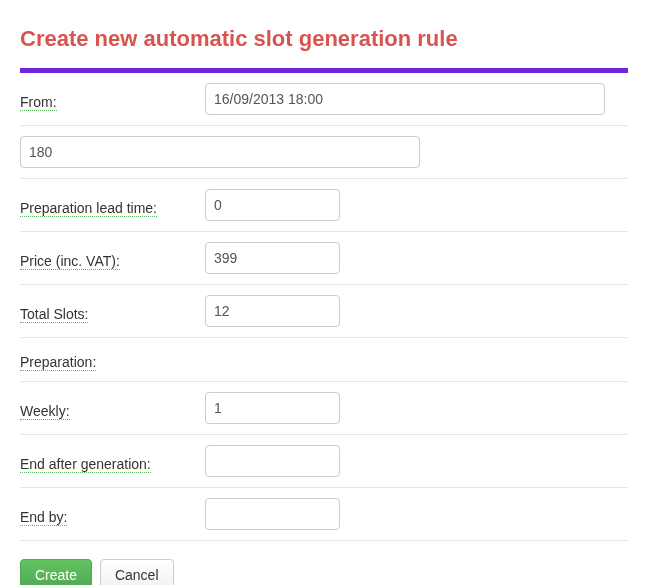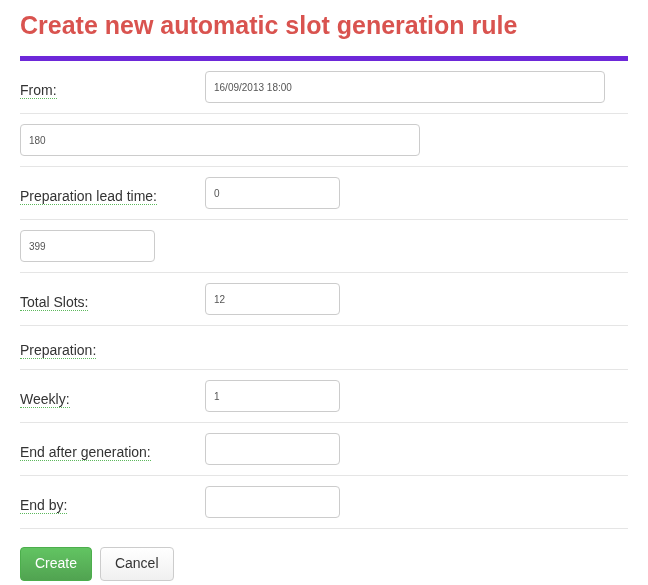--- a/index.html
+++ b/index.html
@@ -6,23 +6,23 @@
   body {
     margin: 0;
     padding: 10px 20px 20px 20px;
     font-family: "Helvetica Neue", Helvetica, Arial, sans-serif;
     font-size: 14px;
     color: #333;
     width: 648px;
   }
   h2.title {
     color: #d9534f;
-    font-size: 25px;
+    font-size: 22px;
     font-weight: bold;
-    margin: 0 0 16px 0;
+    margin: 16px 0 16px 0;
     line-height: 1.2;
   }
   .form-row {
     display: flex;
     align-items: center;
     padding: 10px 0;
     border-bottom: 1px solid #e5e5e5;
   }
   .form-row:first-of-type {
     border-top: 5px solid #6d28d9;
@@ -40,21 +40,21 @@
   .label-wrap {
     width: 185px;
     flex-shrink: 0;
   }
   .control {
     flex: 1;
   }
   input[type=text], select {
     height: 32px;
     padding: 4px 8px;
-    font-size: 10px;
+    font-size: 14px;
     line-height: 1.4;
     color: #555;
     background: #fff;
     border: 1px solid #ccc;
     border-radius: 4px;
   }
   select {
     padding: 4px 4px;
     width: 400px;
   }
@@ -99,20 +99,21 @@
 <div class="form-row">
   <div class="control"><input type="text" class="w-full" value="180" style=""></div>
 </div>
 
 <div class="form-row">
   <div class="label-wrap"><span class="label">Preparation lead time:</span></div>
   <div class="control"><input type="text" class="w-sm" value="0" style=""></div>
 </div>
 
 <div class="form-row">
+  <div class="label-wrap"><span class="label">Price (inc. VAT):</span></div>
   <div class="control"><input type="text" class="w-sm" value="399" style=""></div>
 </div>
 
 <div class="form-row">
   <div class="label-wrap"><span class="label">Total Slots:</span></div>
   <div class="control"><input type="text" class="w-sm" value="12" style=""></div>
 </div>
 
 <div class="form-row">
   <div class="label-wrap"><span class="label">Preparation:</span></div>

